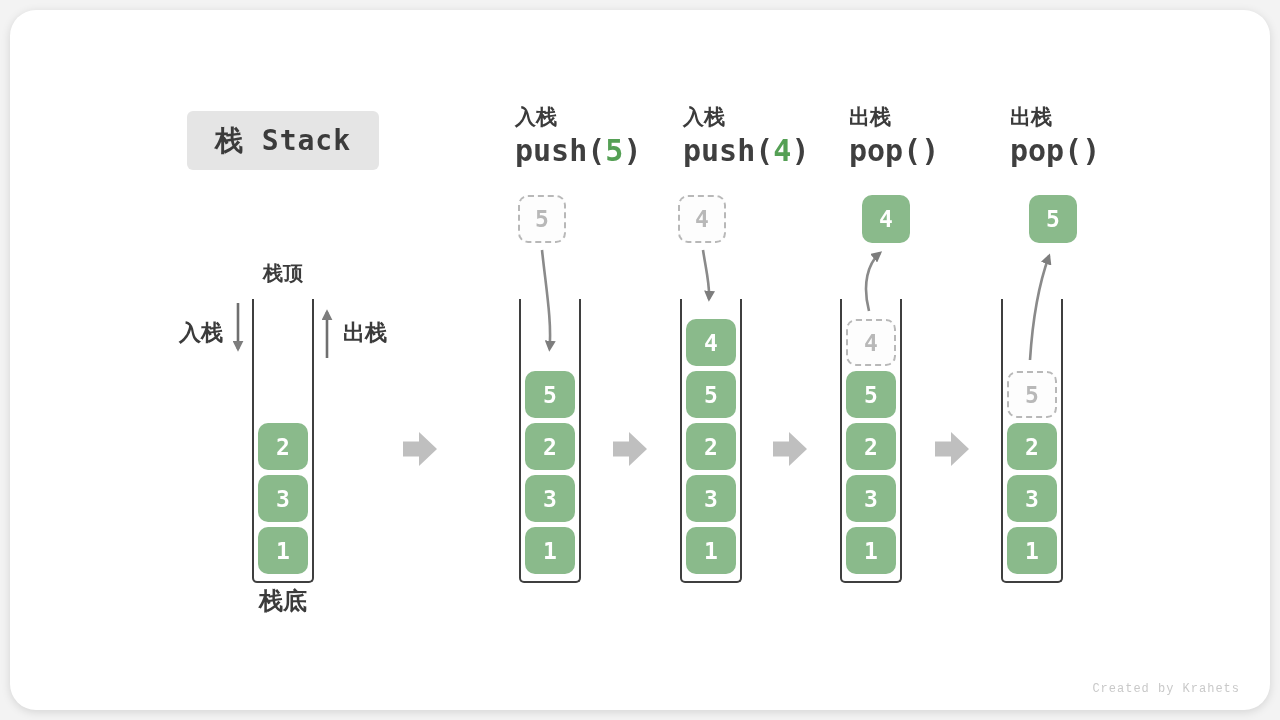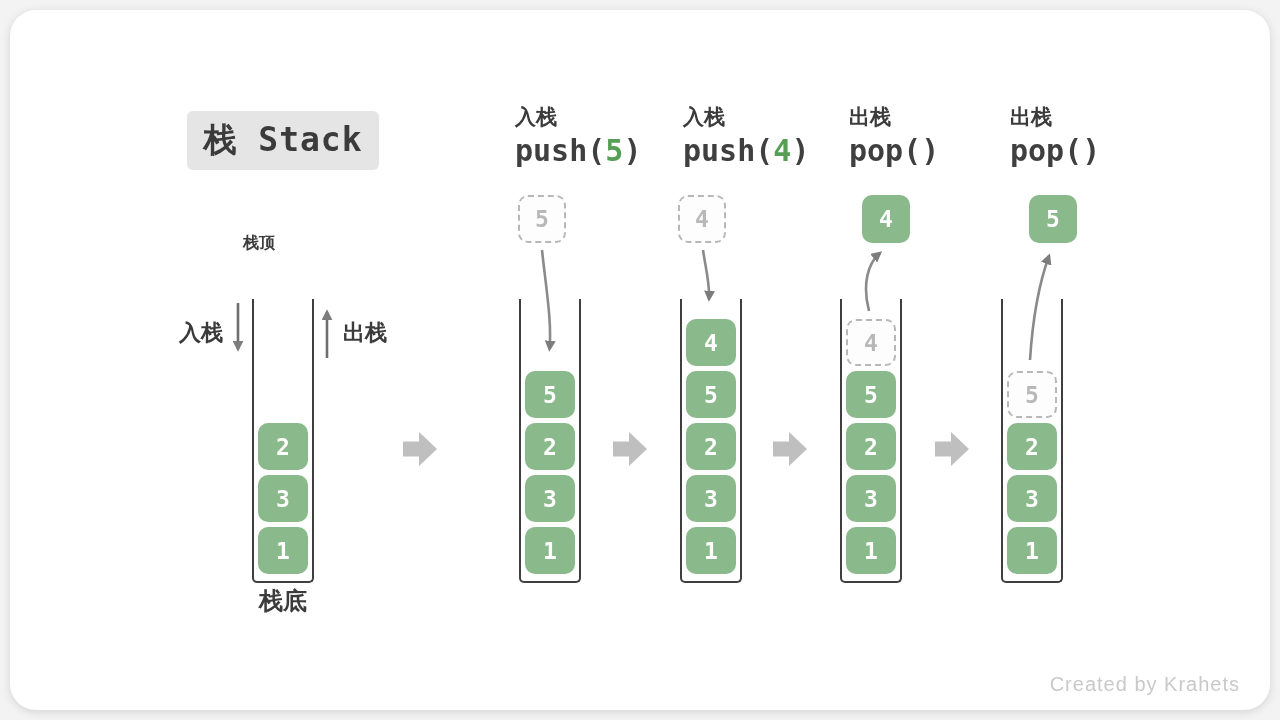--- a/index.html
+++ b/index.html
@@ -14,21 +14,21 @@
     background:#ffffff;border-radius:26px;
     box-shadow:0 2px 10px rgba(0,0,0,0.13);
   }
   .abs{position:absolute;}
   
   .title-chip{
     left:187px;top:111px;width:192px;height:59px;
     background:#e5e5e5;border-radius:6px;
     display:flex;align-items:center;justify-content:center;
     font-family:"DejaVu Sans Mono", monospace;
-    font-size:33px;font-weight:600;color:#3b3b3b;letter-spacing:1px;
+    font-size:28px;font-weight:600;color:#3b3b3b;letter-spacing:1px;
   }
   
   .col-head{display:flex;flex-direction:column;gap:7px;top:104px;}
   .col-head .cn{font-size:21px;font-weight:700;line-height:26px;color:#3b3b3b;}
   .col-head .code{
     font-family:"DejaVu Sans Mono", monospace;
     font-size:30px;font-weight:600;line-height:28px;color:#3f3f3f;
   }
   .col-head .code .green{color:#55a055;}
   
@@ -58,22 +58,22 @@
     font-family:"DejaVu Sans Mono", monospace;
     font-size:23px;font-weight:700;
   }
   .float-box.solid{background:#8aba8b;color:#fff;}
   .float-box.ghost{
     background:#fdfdfd;border:2px dashed #b8b8b8;box-sizing:border-box;
     color:#b8b8b8;font-weight:600;
   }
   .watermark{
     right:40px;bottom:24px;
-    font-family:Liberation Sans, sans-serif;
-    font-size:20px;color:#c9c9c9;letter-spacing:1px;
+    font-family:Liberation Mono, monospace;
+    font-size:12px;color:#c9c9c9;letter-spacing:1px;
   }
   svg.overlay{position:absolute;left:0;top:0;pointer-events:none;}
 </style>
 </head>
 <body>
 
 <div class="card"></div>
 
 <div class="abs title-chip">
   <span>栈 Stack</span>
@@ -89,21 +89,21 @@
 </div>
 <div class="abs col-head" style="left:849px;">
   <span class="cn">出栈</span>
   <span class="code"><span>pop(</span><span class="green"></span><span>)</span></span>
 </div>
 <div class="abs col-head" style="left:1010px;">
   <span class="cn">出栈</span>
   <span class="code"><span>pop(</span><span class="green"></span><span>)</span></span>
 </div>
 
-<div class="abs zh-label" style="left:243px;top:233px;width:80px;text-align:left;font-size:16px;">栈顶</div>
+<div class="abs zh-label" style="left:243px;top:260px;width:80px;text-align:center;font-size:20px;">栈顶</div>
 <div class="abs zh-label" style="left:243px;top:585px;width:80px;text-align:center;font-size:24px;">栈底</div>
 <div class="abs zh-label" style="left:179px;top:318px;">入栈</div>
 <div class="abs zh-label" style="left:343px;top:318px;">出栈</div>
 
 <div class="abs stack" style="left:252px;">
   <div class="block r3">2</div>
   <div class="block r4">3</div>
   <div class="block r5">1</div>
 </div>
 

